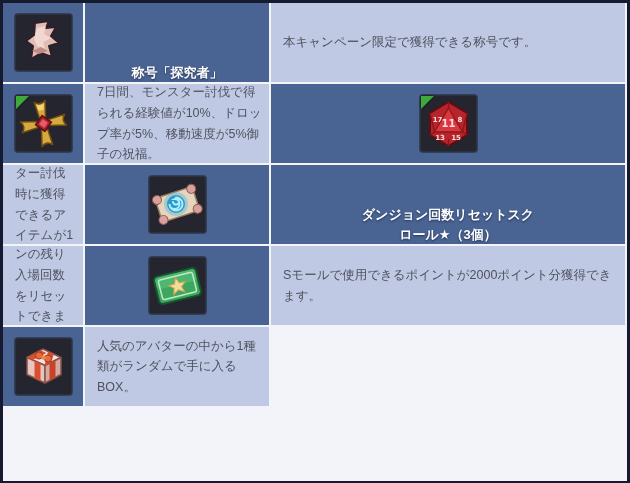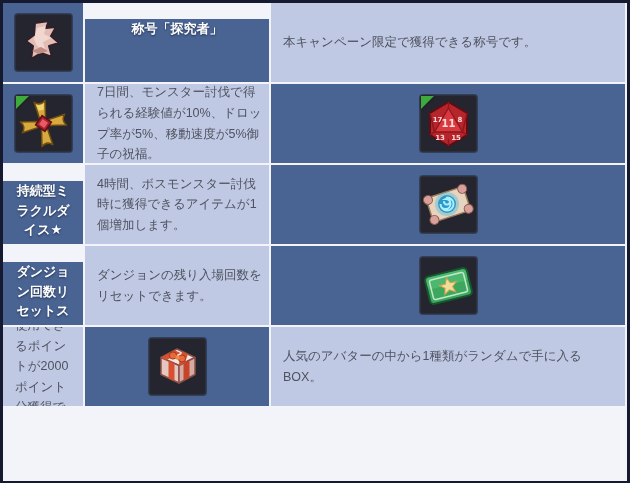--- a/index.html
+++ b/index.html
@@ -42,22 +42,22 @@
   }
   .icon-box svg{position:absolute;inset:0;width:100%;height:100%;}
   .corner-badge{
     position:absolute;top:1px;left:1px;width:0;height:0;z-index:2;
     border-top:13px solid var(--badge-green);
     border-right:13px solid transparent;
     filter:drop-shadow(0 0 1px rgba(0,0,0,0.5));
   }
   .name-cell{
     background:var(--cell-blue);
-    display:flex;align-items:flex-start;justify-content:center;
-    padding:0 8px;text-align:center;margin-top:16px;
+    display:flex;align-items:flex-end;justify-content:center;
+    padding:0 8px;text-align:center;
   }
   .item-name{
     color:var(--name-text);font-weight:bold;font-size:13px;line-height:1.5;
     white-space:pre-line;
     text-shadow:0 1px 2px rgba(8,16,38,0.6);
   }
   .desc-cell{
     background:var(--cell-light);
     display:flex;align-items:center;
     padding:8px 6px 8px 12px;
@@ -127,23 +127,20 @@
             <g fill="#ffd9d9" font-family="DejaVu Sans, sans-serif" font-weight="bold" text-anchor="middle">
               <text x="28.5" y="32" font-size="10">11</text>
               <text x="17.5" y="27" font-size="7">17</text>
               <text x="40" y="27" font-size="7">8</text>
               <text x="20" y="45" font-size="7">13</text>
               <text x="36" y="45" font-size="7">15</text>
             </g>
           </svg>
         </div>
   </div>
-  <div class="cell name-cell">
-    <div class="item-name">持続型ミラクルダイス★</div>
-  </div>
   <div class="cell desc-cell">
     <div class="item-desc">4時間、ボスモンスター討伐時に獲得できるアイテムが1個増加します。</div>
   </div>
 
   <div class="cell icon-cell">
     <div class="icon-box">
 
     <svg viewBox="0 0 57 57">
             <g transform="rotate(-18 28 29)">
               <rect x="9" y="16" width="39" height="25" rx="3" fill="#e6d4be" stroke="#9a7a5c" stroke-width="1.5"></rect>

